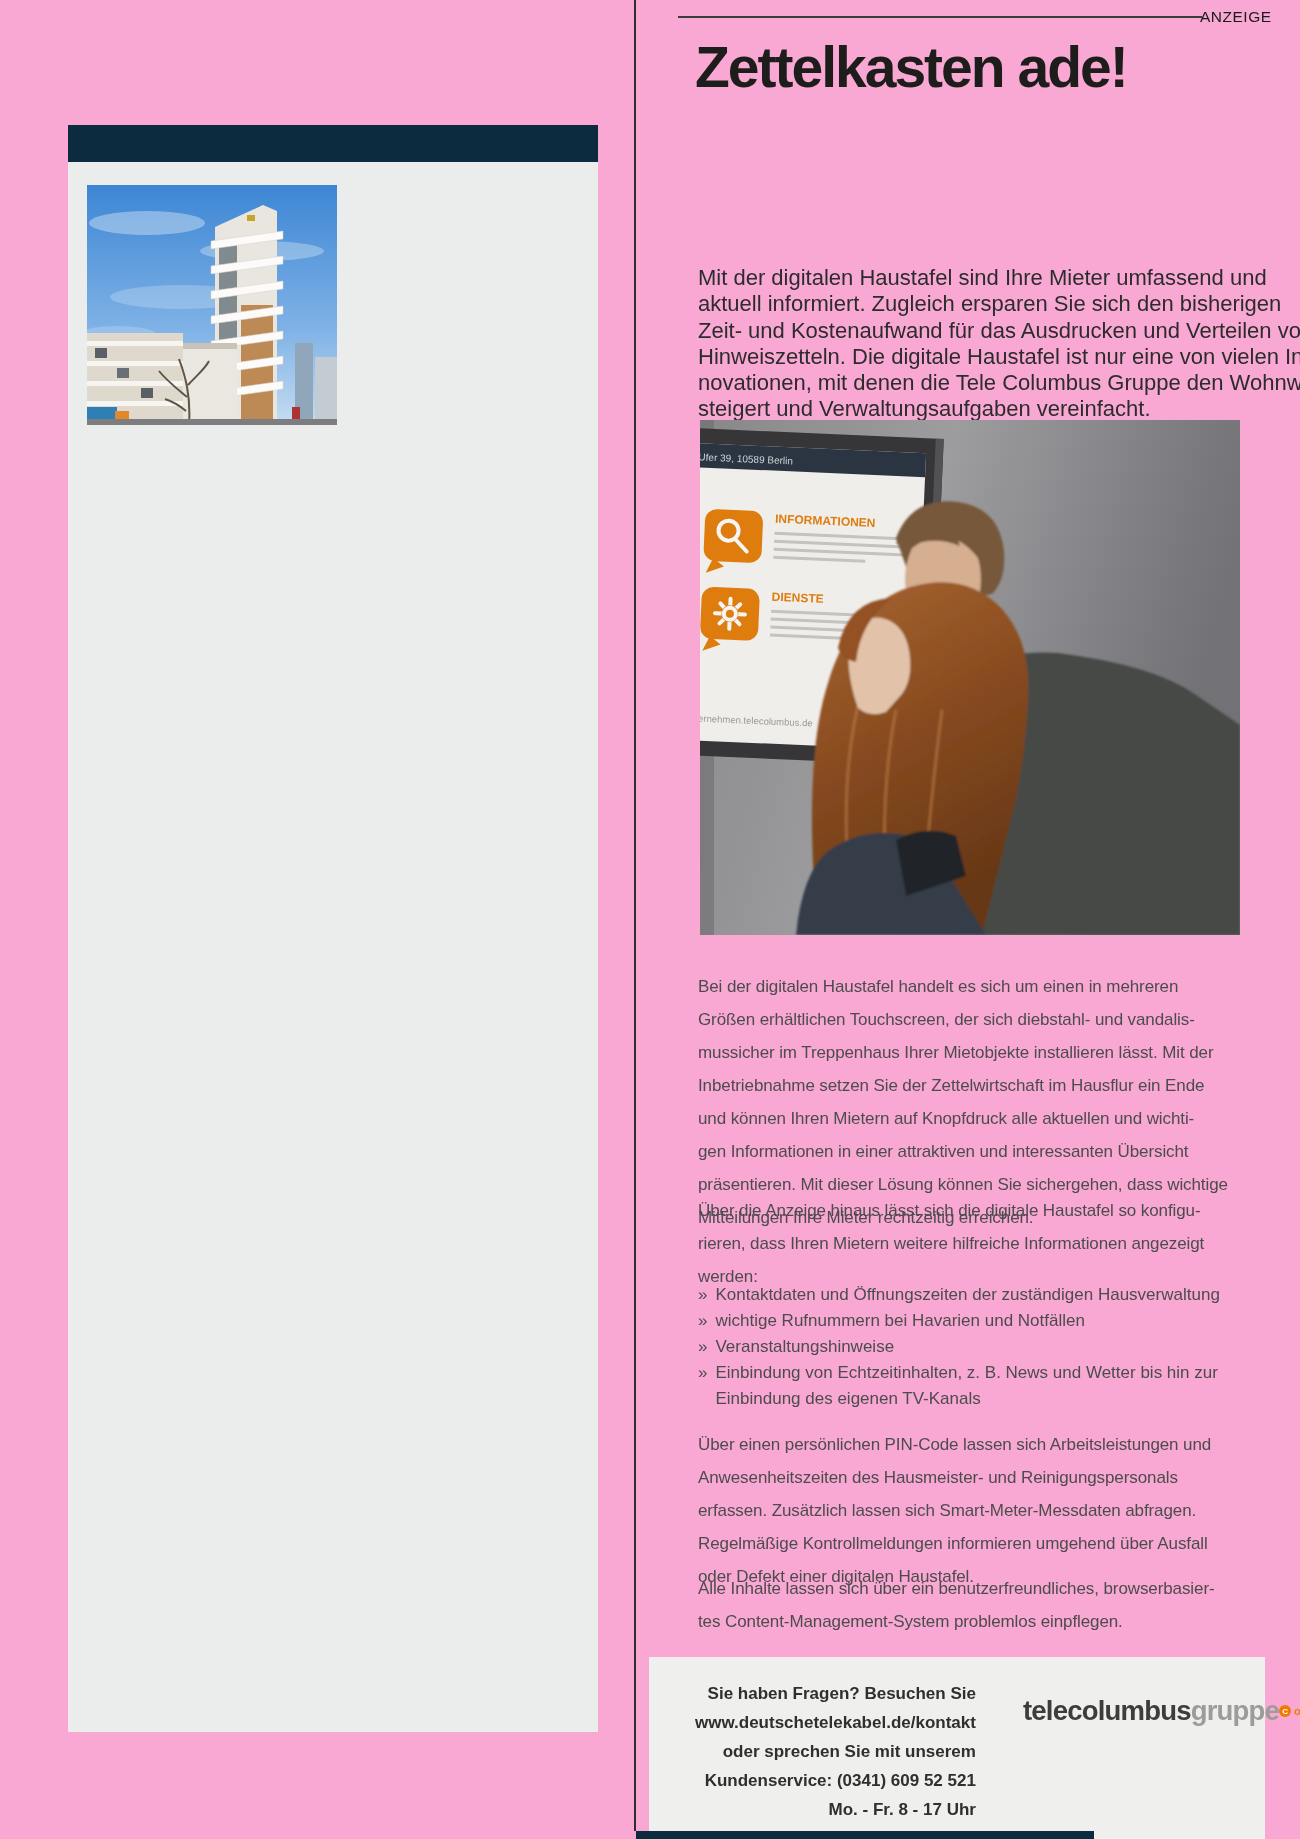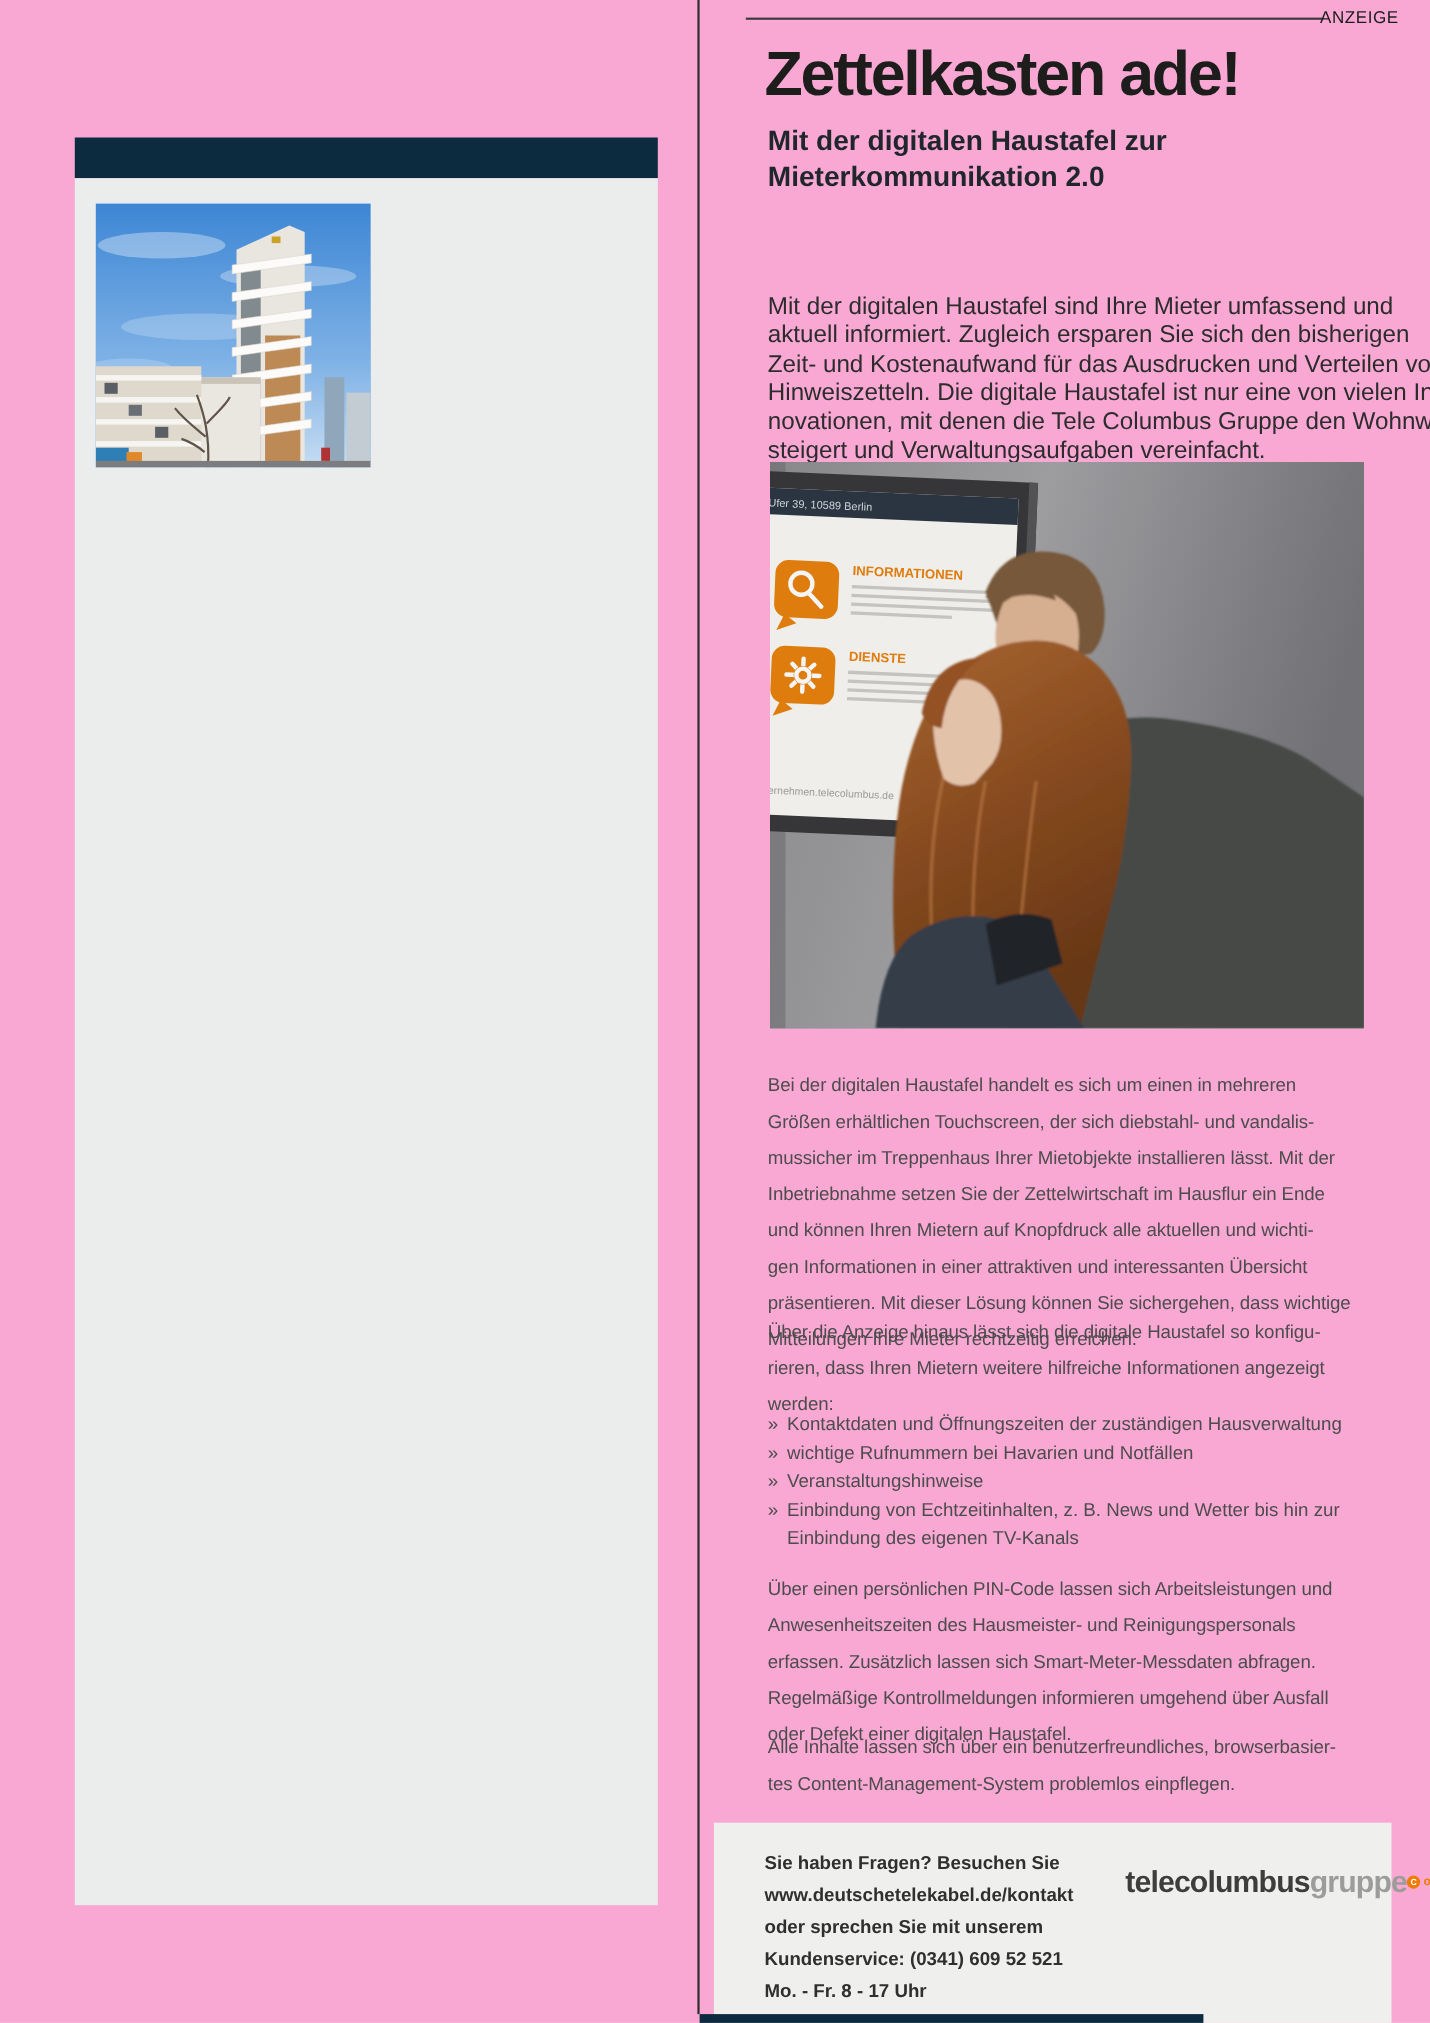--- a/index.html
+++ b/index.html
@@ -30,21 +30,21 @@
   .bodytext { font-size:17px; line-height:33px; color:#4c4c4c; letter-spacing:-0.1px; }
   .p1 { top:970px; } .p2 { top:1194px; } .p3 { top:1428px; } .p4 { top:1572px; }
   .bullets { position:absolute; left:698px; top:1282px; margin:0; padding:0; list-style:none;
     font-size:17px; line-height:26px; color:#4c4c4c; }
   .bullets li { display:flex; }
   .bullets .bm { margin-right:8px; }
   .bullets .bt { white-space:pre; }
   
   .hero { position:absolute; left:700px; top:420px; width:540px; height:515px; overflow:hidden; background:#8e8e91; }
   
-  .contact-box { position:absolute; left:649px; top:1657px; width:616px; height:182px; background:#efefee; }
+  .contact-box { position:absolute; left:649px; top:1657px; width:616px; height:182px; background:#efefee;text-align:right; }
   .contact-text { position:absolute; left:46px; top:22px; font-size:17px; font-weight:bold;
     line-height:29px; color:#2f2f2f; white-space:pre; }
   .logo-block { position:absolute; right:4px; top:26px; width:238px; display:flex;
     flex-direction:row; align-items:center; }
   .swoosh { display:block; margin-bottom:2px; }
   .brand { font-size:27.5px; font-weight:bold; letter-spacing:-0.8px; line-height:30px; white-space:nowrap; }
   .brand .b1 { color:#3d3d3c; }
   .brand .b2 { color:#9c9c9b; }
   .brand-rule { width:100%; height:2px; background:#b8b8b6; margin:6px 0 7px 0; }
   .partners { width:100%; display:flex; justify-content:space-between; align-items:center;
@@ -113,22 +113,20 @@
         <rect x="0" y="234" width="250" height="6" fill="#7d7d80"></rect>
       </svg>
     </div>
   </div>
 
   <div class="divider"></div>
 
   <div class="anzeige-rule"></div>
   <div class="anzeige-label">ANZEIGE</div>
   <h1 class="ad-title">Zettelkasten ade!</h1>
-  <h2 class="ad-subtitle">Mit der digitalen Haustafel zur
-Mieterkommunikation 2.0</h2>
   <div class="para intro">Mit der digitalen Haustafel sind Ihre Mieter umfassend und
 aktuell informiert. Zugleich ersparen Sie sich den bisherigen
 Zeit- und Kostenaufwand für das Ausdrucken und Verteilen von
 Hinweiszetteln. Die digitale Haustafel ist nur eine von vielen In-
 novationen, mit denen die Tele Columbus Gruppe den Wohnwert
 steigert und Verwaltungsaufgaben vereinfacht.</div>
 
   <div class="hero">
     <svg width="540" height="515" viewBox="0 0 540 515">
       <defs>

